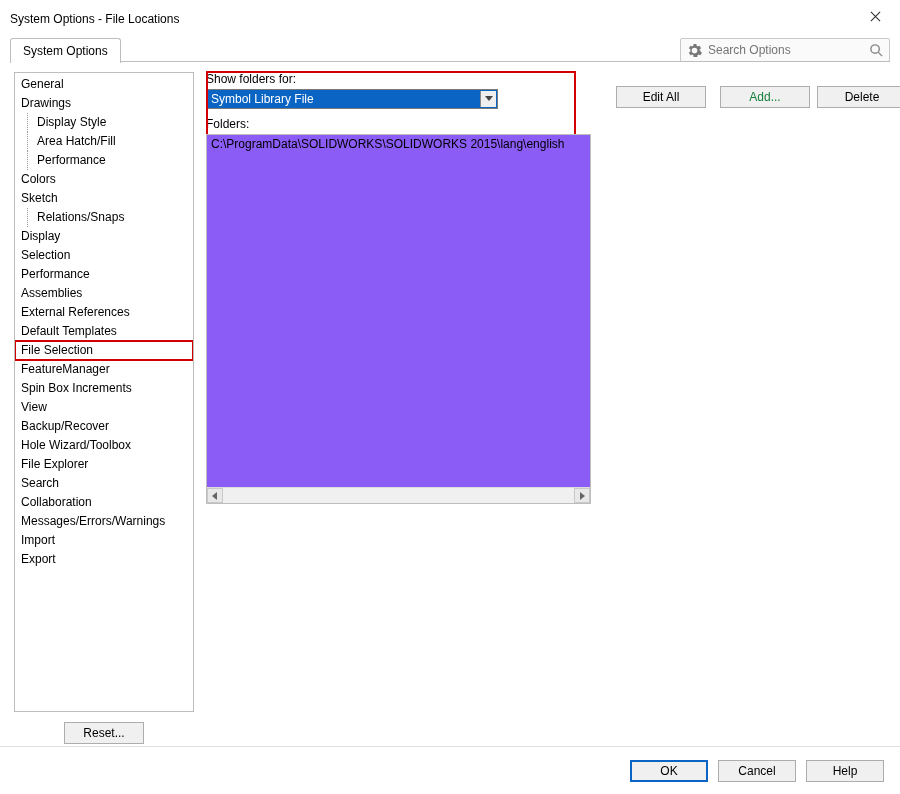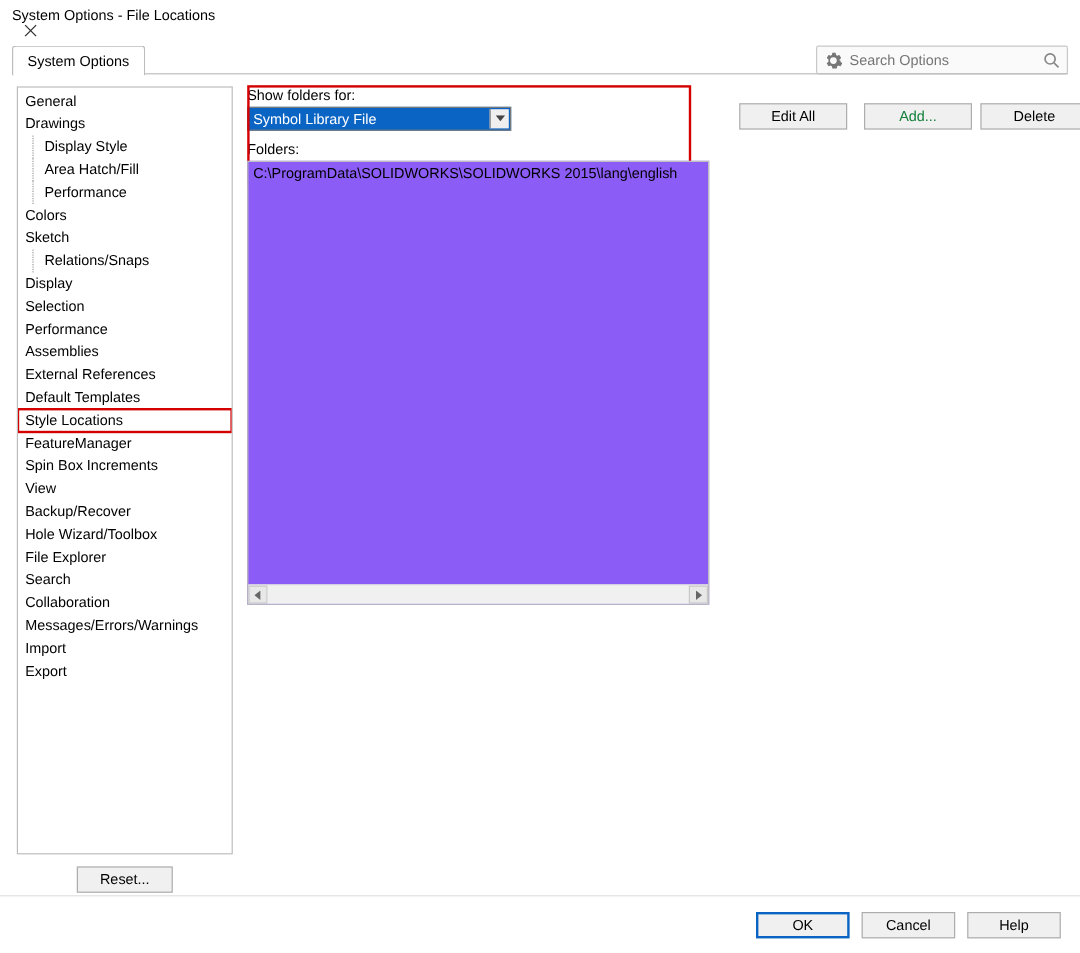--- a/index.html
+++ b/index.html
@@ -8,25 +8,24 @@
       font-size: 12px;
       background: #ffffff;
       color: #000;
       width: 900px;
       height: 794px;
       overflow: hidden;
       position: relative;
     }
     .titlebar {
       display: flex;
-      align-items: flex-start;
+      align-items: flex-end;
       justify-content: space-between;
       padding: 6px 10px 4px 10px;
       height: 30px;
-      flex-direction: column;
     }
     .titlebar .title { font-size: 12px; }
     .close-btn {
       width: 30px; height: 20px;
       display: flex; align-items: center; justify-content: center;
       cursor: pointer;
     }
     .close-btn svg { width: 11px; height: 11px; }
     
     .topbar {
@@ -144,21 +143,21 @@
     }
     .highlight-box {
       position: absolute;
       border: 2px solid #d40000;
       pointer-events: none;
     }
     .hb-top { left: 0; top: -1px; width: 370px; height: 84px; }
     
     .label { margin-bottom: 3px; display:block; }
     .dropdown {
-      width: 220px;
+      width: 292px;
       height: 20px;
       border: 1px solid #7a7a7a;
       background: #0a64c4;
       color: #fff;
       display: flex;
       align-items: center;
       justify-content: space-between;
       padding: 0 1px 0 4px;
       cursor: pointer;
       margin-bottom: 8px;
@@ -263,21 +262,21 @@
       <div class="sidebar-item child">Performance</div>
       <div class="sidebar-item">Colors</div>
       <div class="sidebar-item">Sketch</div>
       <div class="sidebar-item child">Relations/Snaps</div>
       <div class="sidebar-item">Display</div>
       <div class="sidebar-item">Selection</div>
       <div class="sidebar-item">Performance</div>
       <div class="sidebar-item">Assemblies</div>
       <div class="sidebar-item">External References</div>
       <div class="sidebar-item">Default Templates</div>
-      <div class="sidebar-item highlighted">Style Locations</div>
+      <div class="sidebar-item highlighted">File Selection</div>
       <div class="sidebar-item">FeatureManager</div>
       <div class="sidebar-item">Spin Box Increments</div>
       <div class="sidebar-item">View</div>
       <div class="sidebar-item">Backup/Recover</div>
       <div class="sidebar-item">Hole Wizard/Toolbox</div>
       <div class="sidebar-item">File Explorer</div>
       <div class="sidebar-item">Search</div>
       <div class="sidebar-item">Collaboration</div>
       <div class="sidebar-item">Messages/Errors/Warnings</div>
       <div class="sidebar-item">Import</div>

